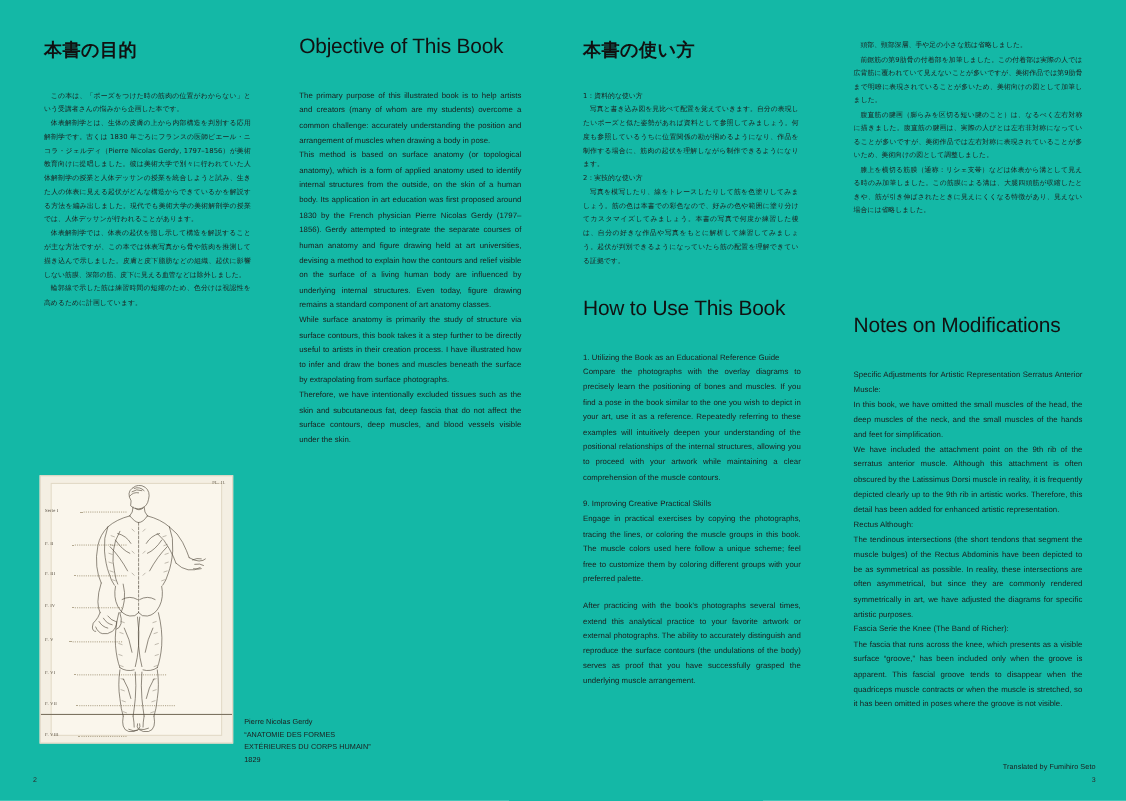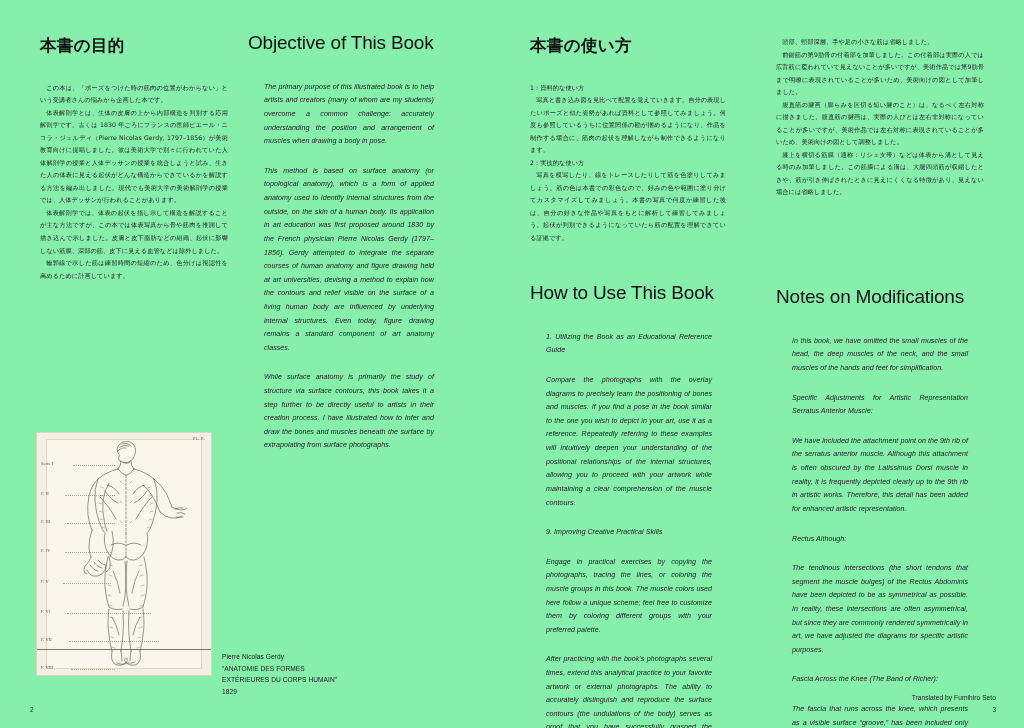--- a/index.html
+++ b/index.html
@@ -13,21 +13,21 @@
     font-family: "Liberation Sans", sans-serif;
     color: #1a1a1a;
     overflow: hidden;
     position: relative;
   }
 
   
   .spread {
     position: absolute;
     inset: 0;
-    background: #86efac;
+    background: #14b8a6;
   }
 
   .col {
     position: absolute;
     box-sizing: border-box;
   }
 
   
   .h-jp {
     font-family: "DejaVu Sans", sans-serif;
@@ -71,22 +71,21 @@
 
   .en-body {
     font-family: "Liberation Sans", sans-serif;
     font-size: 7.1px;
     line-height: 1.92;
     text-align: justify;
     color: #1c1c1c;
     letter-spacing: 0.005em;
   }
   .en-body p {
-    margin: 16px;
-    font-style: italic;
+    margin: 0;
   }
   .en-body p.gap {
     margin-top: 11px;
   }
 
   
   .plate-wrap {
     position: absolute;
     left: 36px;
     top: 432px;
@@ -186,26 +185,27 @@
   <div class="col" style="left:40px; top:36px; width:188px;">
     <h2 class="h-jp">本書の目的</h2>
     <div class="jp-body">
       <p>この本は、「ポーズをつけた時の筋肉の位置がわからない」という受講者さんの悩みから企画した本です。</p>
       <p>体表解剖学とは、生体の皮膚の上から内部構造を判別する応用解剖学です。古くは 1830 年ごろにフランスの医師ピエール・ニコラ・ジェルディ（Pierre Nicolas Gerdy, 1797–1856）が美術教育向けに提唱しました。彼は美術大学で別々に行われていた人体解剖学の授業と人体デッサンの授業を統合しようと試み、生きた人の体表に見える起伏がどんな構造からできているかを解説する方法を編み出しました。現代でも美術大学の美術解剖学の授業では、人体デッサンが行われることがあります。</p>
       <p>体表解剖学では、体表の起伏を指し示して構造を解説することが主な方法ですが、この本では体表写真から骨や筋肉を推測して描き込んで示しました。皮膚と皮下脂肪などの組織、起伏に影響しない筋膜、深部の筋、皮下に見える血管などは除外しました。</p>
       <p>輪郭線で示した筋は練習時間の短縮のため、色分けは視認性を高めるために計画しています。</p>
     </div>
   </div>
 
-  <div class="col" style="left:248px; top:32px; width:202px;">
+  <div class="col" style="left:272px; top:32px; width:202px;">
     <h2 class="h-en">Objective of This Book</h2>
     <div class="en-body">
       <p>The primary purpose of this illustrated book is to help artists and creators (many of whom are my students) overcome a common challenge: accurately understanding the position and arrangement of muscles when drawing a body in pose.</p>
       <p>This method is based on surface anatomy (or topological anatomy), which is a form of applied anatomy used to identify internal structures from the outside, on the skin of a human body. Its application in art education was first proposed around 1830 by the French physician Pierre Nicolas Gerdy (1797–1856). Gerdy attempted to integrate the separate courses of human anatomy and figure drawing held at art universities, devising a method to explain how the contours and relief visible on the surface of a living human body are influenced by underlying internal structures. Even today, figure drawing remains a standard component of art anatomy classes.</p>
       <p>While surface anatomy is primarily the study of structure via surface contours, this book takes it a step further to be directly useful to artists in their creation process. I have illustrated how to infer and draw the bones and muscles beneath the surface by extrapolating from surface photographs.</p>
+      <p>Therefore, we have intentionally excluded tissues such as the skin and subcutaneous fat, deep fascia that do not affect the surface contours, deep muscles, and blood vessels visible under the skin.</p>
     </div>
   </div>
 
   <div class="col" style="left:530px; top:36px; width:196px;">
     <h2 class="h-jp">本書の使い方</h2>
     <div class="jp-body">
       <p class="sublabel">1：資料的な使い方</p>
       <p>写真と書き込み図を見比べて配置を覚えていきます。自分の表現したいポーズと似た姿勢があれば資料として参照してみましょう。何度も参照しているうちに位置関係の勘が掴めるようになり、作品を制作する場合に、筋肉の起伏を理解しながら制作できるようになります。</p>
       <p class="sublabel gap">2：実技的な使い方</p>
       <p>写真を模写したり、線をトレースしたりして筋を色塗りしてみましょう。筋の色は本書での彩色なので、好みの色や範囲に塗り分けてカスタマイズしてみましょう。本書の写真で何度か練習した後は、自分の好きな作品や写真をもとに解析して練習してみましょう。起伏が判別できるようになっていたら筋の配置を理解できている証拠です。</p>
@@ -214,40 +214,40 @@
 
   <div class="col" style="left:776px; top:36px; width:208px;">
     <div class="jp-body">
       <p>頭部、頸部深層、手や足の小さな筋は省略しました。</p>
       <p>前鋸筋の第9肋骨の付着部を加筆しました。この付着部は実際の人では広背筋に覆われていて見えないことが多いですが、美術作品では第9肋骨まで明瞭に表現されていることが多いため、美術向けの図として加筆しました。</p>
       <p>腹直筋の腱画（膨らみを区切る短い腱のこと）は、なるべく左右対称に描きました。腹直筋の腱画は、実際の人びとは左右非対称になっていることが多いですが、美術作品では左右対称に表現されていることが多いため、美術向けの図として調整しました。</p>
       <p>膝上を横切る筋膜（通称：リシェ支帯）などは体表から溝として見える時のみ加筆しました。この筋膜による溝は、大腿四頭筋が収縮したときや、筋が引き伸ばされたときに見えにくくなる特徴があり、見えない場合には省略しました。</p>
     </div>
   </div>
 
-  <div class="col" style="left:530px; top:282px; width:198px;">
+  <div class="col" style="left:530px; top:270px; width:198px;">
     <h2 class="h-en">How to Use This Book</h2>
     <div class="en-body">
       <p>1. Utilizing the Book as an Educational Reference Guide</p>
       <p>Compare the photographs with the overlay diagrams to precisely learn the positioning of bones and muscles. If you find a pose in the book similar to the one you wish to depict in your art, use it as a reference. Repeatedly referring to these examples will intuitively deepen your understanding of the positional relationships of the internal structures, allowing you to proceed with your artwork while maintaining a clear comprehension of the muscle contours.</p>
       <p class="gap">9. Improving Creative Practical Skills</p>
       <p>Engage in practical exercises by copying the photographs, tracing the lines, or coloring the muscle groups in this book. The muscle colors used here follow a unique scheme; feel free to customize them by coloring different groups with your preferred palette.</p>
       <p class="gap">After practicing with the book's photographs several times, extend this analytical practice to your favorite artwork or external photographs. The ability to accurately distinguish and reproduce the surface contours (the undulations of the body) serves as proof that you have successfully grasped the underlying muscle arrangement.</p>
     </div>
   </div>
 
   <div class="col" style="left:776px; top:286px; width:208px;">
     <h2 class="h-en">Notes on Modifications</h2>
     <div class="en-body">
+      <p>Specific Adjustments for Artistic Representation Serratus Anterior Muscle:</p>
       <p>In this book, we have omitted the small muscles of the head, the deep muscles of the neck, and the small muscles of the hands and feet for simplification.</p>
-      <p>Specific Adjustments for Artistic Representation Serratus Anterior Muscle:</p>
       <p>We have included the attachment point on the 9th rib of the serratus anterior muscle. Although this attachment is often obscured by the Latissimus Dorsi muscle in reality, it is frequently depicted clearly up to the 9th rib in artistic works. Therefore, this detail has been added for enhanced artistic representation.</p>
       <p>Rectus Although:</p>
       <p>The tendinous intersections (the short tendons that segment the muscle bulges) of the Rectus Abdominis have been depicted to be as symmetrical as possible. In reality, these intersections are often asymmetrical, but since they are commonly rendered symmetrically in art, we have adjusted the diagrams for specific artistic purposes.</p>
-      <p>Fascia Across the Knee (The Band of Richer):</p>
+      <p>Fascia Serie the Knee (The Band of Richer):</p>
       <p>The fascia that runs across the knee, which presents as a visible surface “groove,” has been included only when the groove is apparent. This fascial groove tends to disappear when the quadriceps muscle contracts or when the muscle is stretched, so it has been omitted in poses where the groove is not visible.</p>
     </div>
   </div>
 
   <div class="plate-wrap">
     <div class="plate">
       <div class="plate-inner"></div>
 
       <div class="plate-label-tr">PL. II.</div>
 

